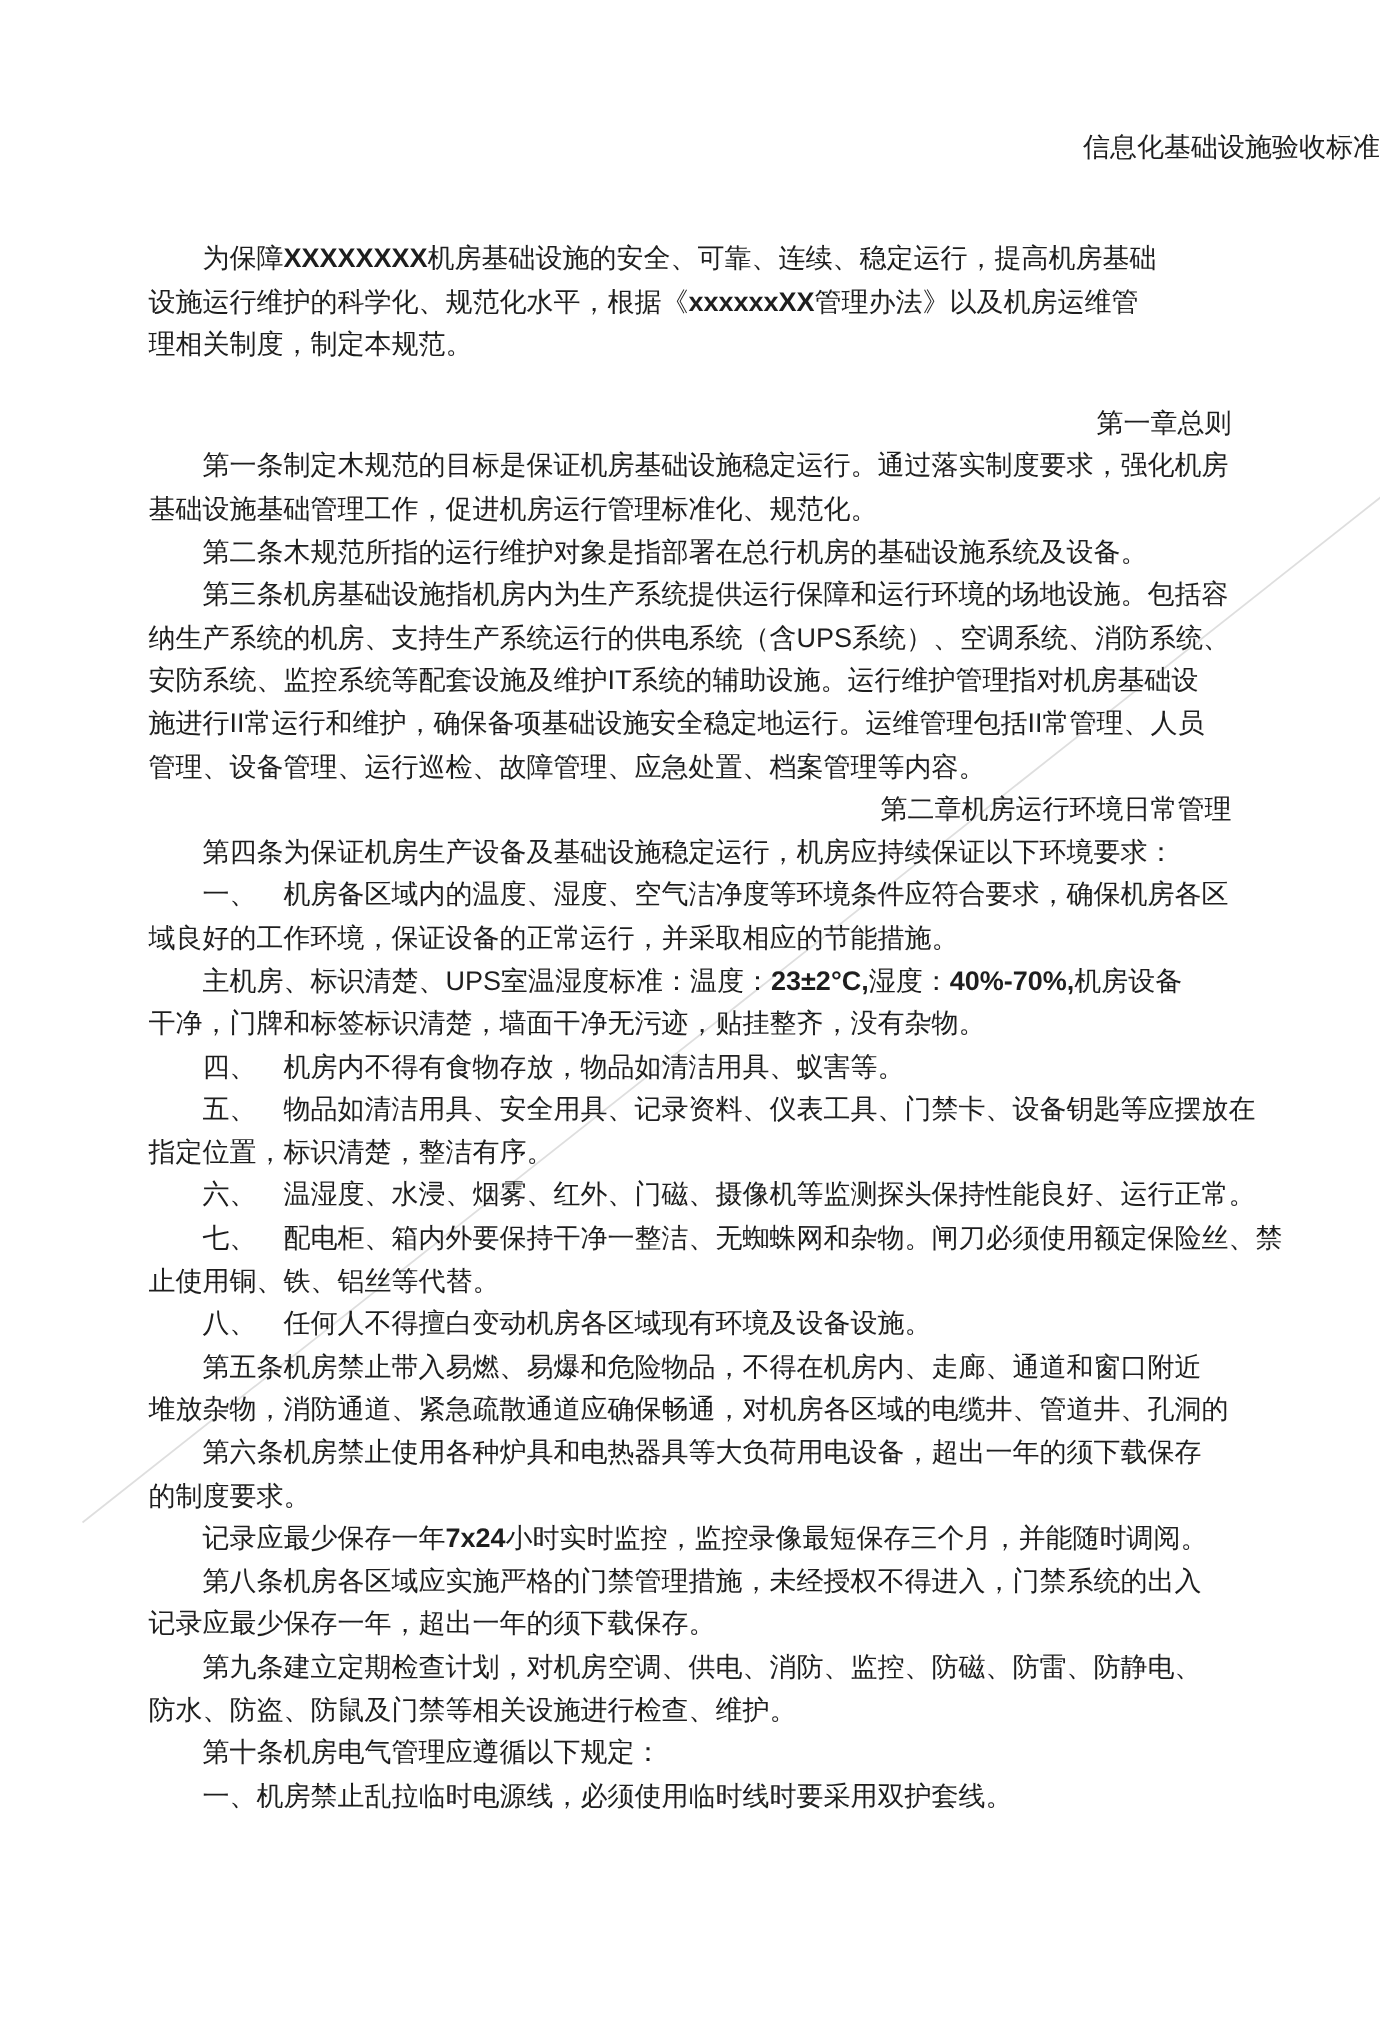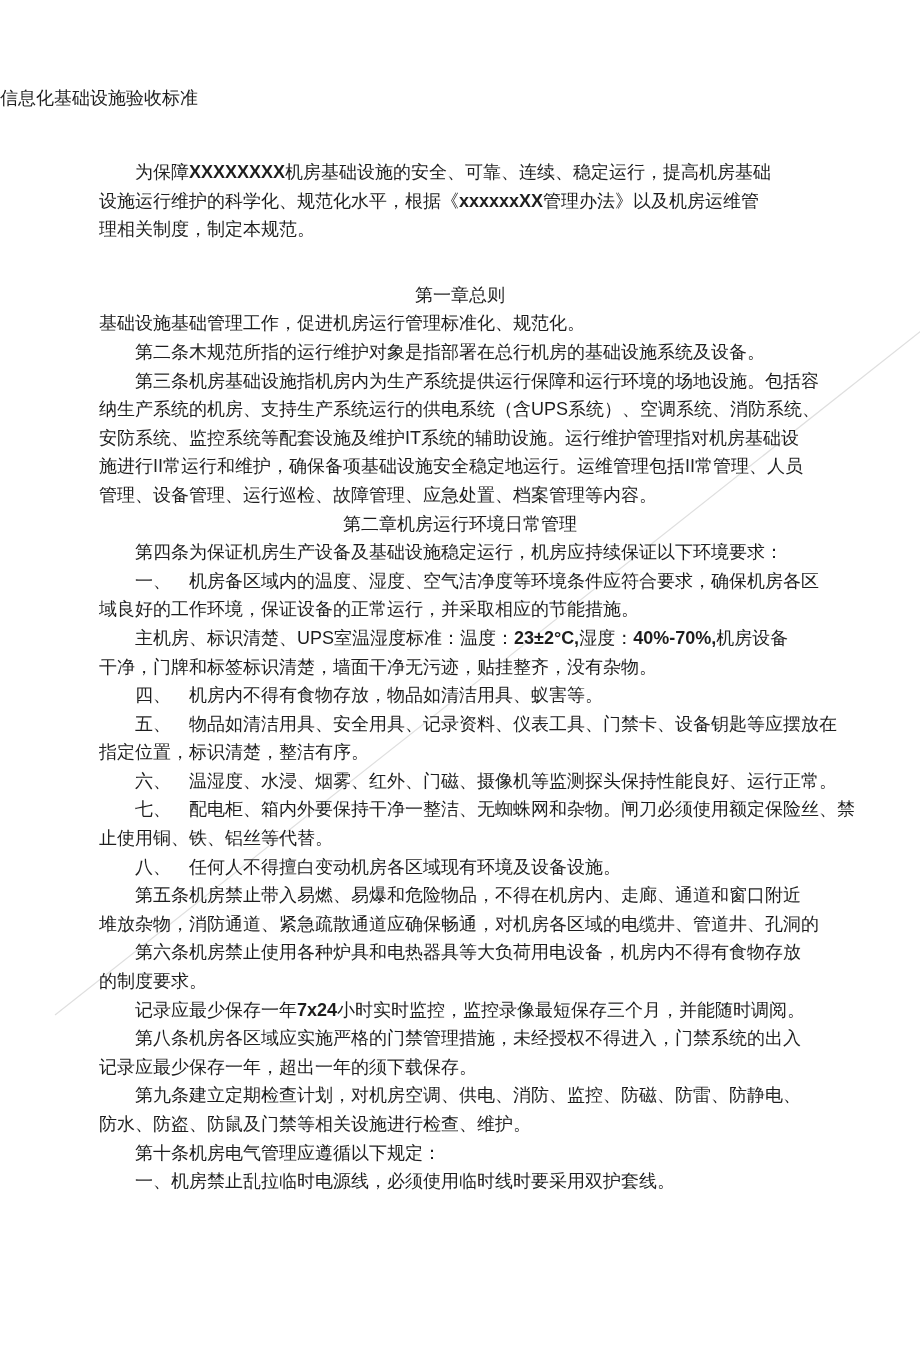--- a/index.html
+++ b/index.html
@@ -13,54 +13,55 @@
   }
   .artifact-svg {
     position:absolute; left:0; top:0;
     width:920px; height:1361px;
     pointer-events:none;
   }
   .doc-title {
     position:absolute;
     top:84px; left:0; width:100%;
     height:29px; line-height:29px;
-    text-align:left;
+    text-align:right;
     font-size:18px;
   }
   .body-text {
     position:absolute;
     top:158px; left:99px;
     width:722px;
   }
   .line {
     height:28.6px; line-height:28.6px;
     font-size:18px;
     white-space:nowrap;
   }
-  .line.center { text-align:center; }
+  .line.center { text-align:right; }
   .line.indent { padding-left:36px; }
-  .line.gap-after { margin-bottom:37px; }
+  .line.gap-after { margin-bottom:24px; }
   .line b { font-weight:bold; }
 </style>
 </head>
 <body>
 
 <div class="page" style="background: rgb(255, 255, 255); color: rgb(30, 30, 30);">
 
   <svg class="artifact-svg" viewBox="0 0 920 1361" xmlns="http://www.w3.org/2000/svg">
     <line id="artifact-line" x1="935" y1="320" x2="55" y2="1015" stroke="#c9c9c9" stroke-width="1.2" opacity="0.6"></line>
   </svg>
 
   <div class="doc-title">信息化基础设施验收标准</div>
 
   <div class="body-text">
       <div class="line indent"><span>为保障</span><b>XXXXXXXX</b><span>机房基础设施的安全、可靠、连续、稳定运行，提高机房基础</span></div>
       <div class="line"><span>设施运行维护的科学化、规范化水平，根据《</span><b>xxxxxxXX</b><span>管理办法》以及机房运维管</span></div>
       <div class="line gap-after">理相关制度，制定本规范。</div>
       <div class="line center">第一章总则</div>
+      <div class="line indent">第一条制定木规范的目标是保证机房基础设施稳定运行。通过落实制度要求，强化机房</div>
       <div class="line">基础设施基础管理工作，促进机房运行管理标准化、规范化。</div>
       <div class="line indent">第二条木规范所指的运行维护对象是指部署在总行机房的基础设施系统及设备。</div>
       <div class="line indent">第三条机房基础设施指机房内为生产系统提供运行保障和运行环境的场地设施。包括容</div>
       <div class="line">纳生产系统的机房、支持生产系统运行的供电系统（含UPS系统）、空调系统、消防系统、</div>
       <div class="line">安防系统、监控系统等配套设施及维护IT系统的辅助设施。运行维护管理指对机房基础设</div>
       <div class="line">施进行II常运行和维护，确保备项基础设施安全稳定地运行。运维管理包括II常管理、人员</div>
       <div class="line">管理、设备管理、运行巡检、故障管理、应急处置、档案管理等内容。</div>
       <div class="line center">第二章机房运行环境日常管理</div>
       <div class="line indent">第四条为保证机房生产设备及基础设施稳定运行，机房应持续保证以下环境要求：</div>
       <div class="line indent">一、　机房备区域内的温度、湿度、空气洁净度等环境条件应符合要求，确保机房各区</div>
@@ -69,21 +70,21 @@
       <div class="line">干净，门牌和标签标识清楚，墙面干净无污迹，贴挂整齐，没有杂物。</div>
       <div class="line indent">四、　机房内不得有食物存放，物品如清洁用具、蚁害等。</div>
       <div class="line indent">五、　物品如清洁用具、安全用具、记录资料、仪表工具、门禁卡、设备钥匙等应摆放在</div>
       <div class="line">指定位置，标识清楚，整洁有序。</div>
       <div class="line indent">六、　温湿度、水浸、烟雾、红外、门磁、摄像机等监测探头保持性能良好、运行正常。</div>
       <div class="line indent">七、　配电柜、箱内外要保持干净一整洁、无蜘蛛网和杂物。闸刀必须使用额定保险丝、禁</div>
       <div class="line">止使用铜、铁、铝丝等代替。</div>
       <div class="line indent">八、　任何人不得擅白变动机房各区域现有环境及设备设施。</div>
       <div class="line indent">第五条机房禁止带入易燃、易爆和危险物品，不得在机房内、走廊、通道和窗口附近</div>
       <div class="line">堆放杂物，消防通道、紧急疏散通道应确保畅通，对机房各区域的电缆井、管道井、孔洞的</div>
-      <div class="line indent">第六条机房禁止使用各种炉具和电热器具等大负荷用电设备，机房内不得有食物存放</div>
+      <div class="line indent">第六条机房禁止使用各种炉具和电热器具等大负荷用电设备，超出一年的须下载保存</div>
       <div class="line">的制度要求。</div>
       <div class="line indent"><span>记录应最少保存一年</span><b>7x24</b><span>小时实时监控，监控录像最短保存三个月，并能随时调阅。</span></div>
       <div class="line indent">第八条机房各区域应实施严格的门禁管理措施，未经授权不得进入，门禁系统的出入</div>
       <div class="line">记录应最少保存一年，超出一年的须下载保存。</div>
       <div class="line indent">第九条建立定期检查计划，对机房空调、供电、消防、监控、防磁、防雷、防静电、</div>
       <div class="line">防水、防盗、防鼠及门禁等相关设施进行检查、维护。</div>
       <div class="line indent">第十条机房电气管理应遵循以下规定：</div>
       <div class="line indent">一、机房禁止乱拉临时电源线，必须使用临时线时要采用双护套线。</div>
     </div>
 

